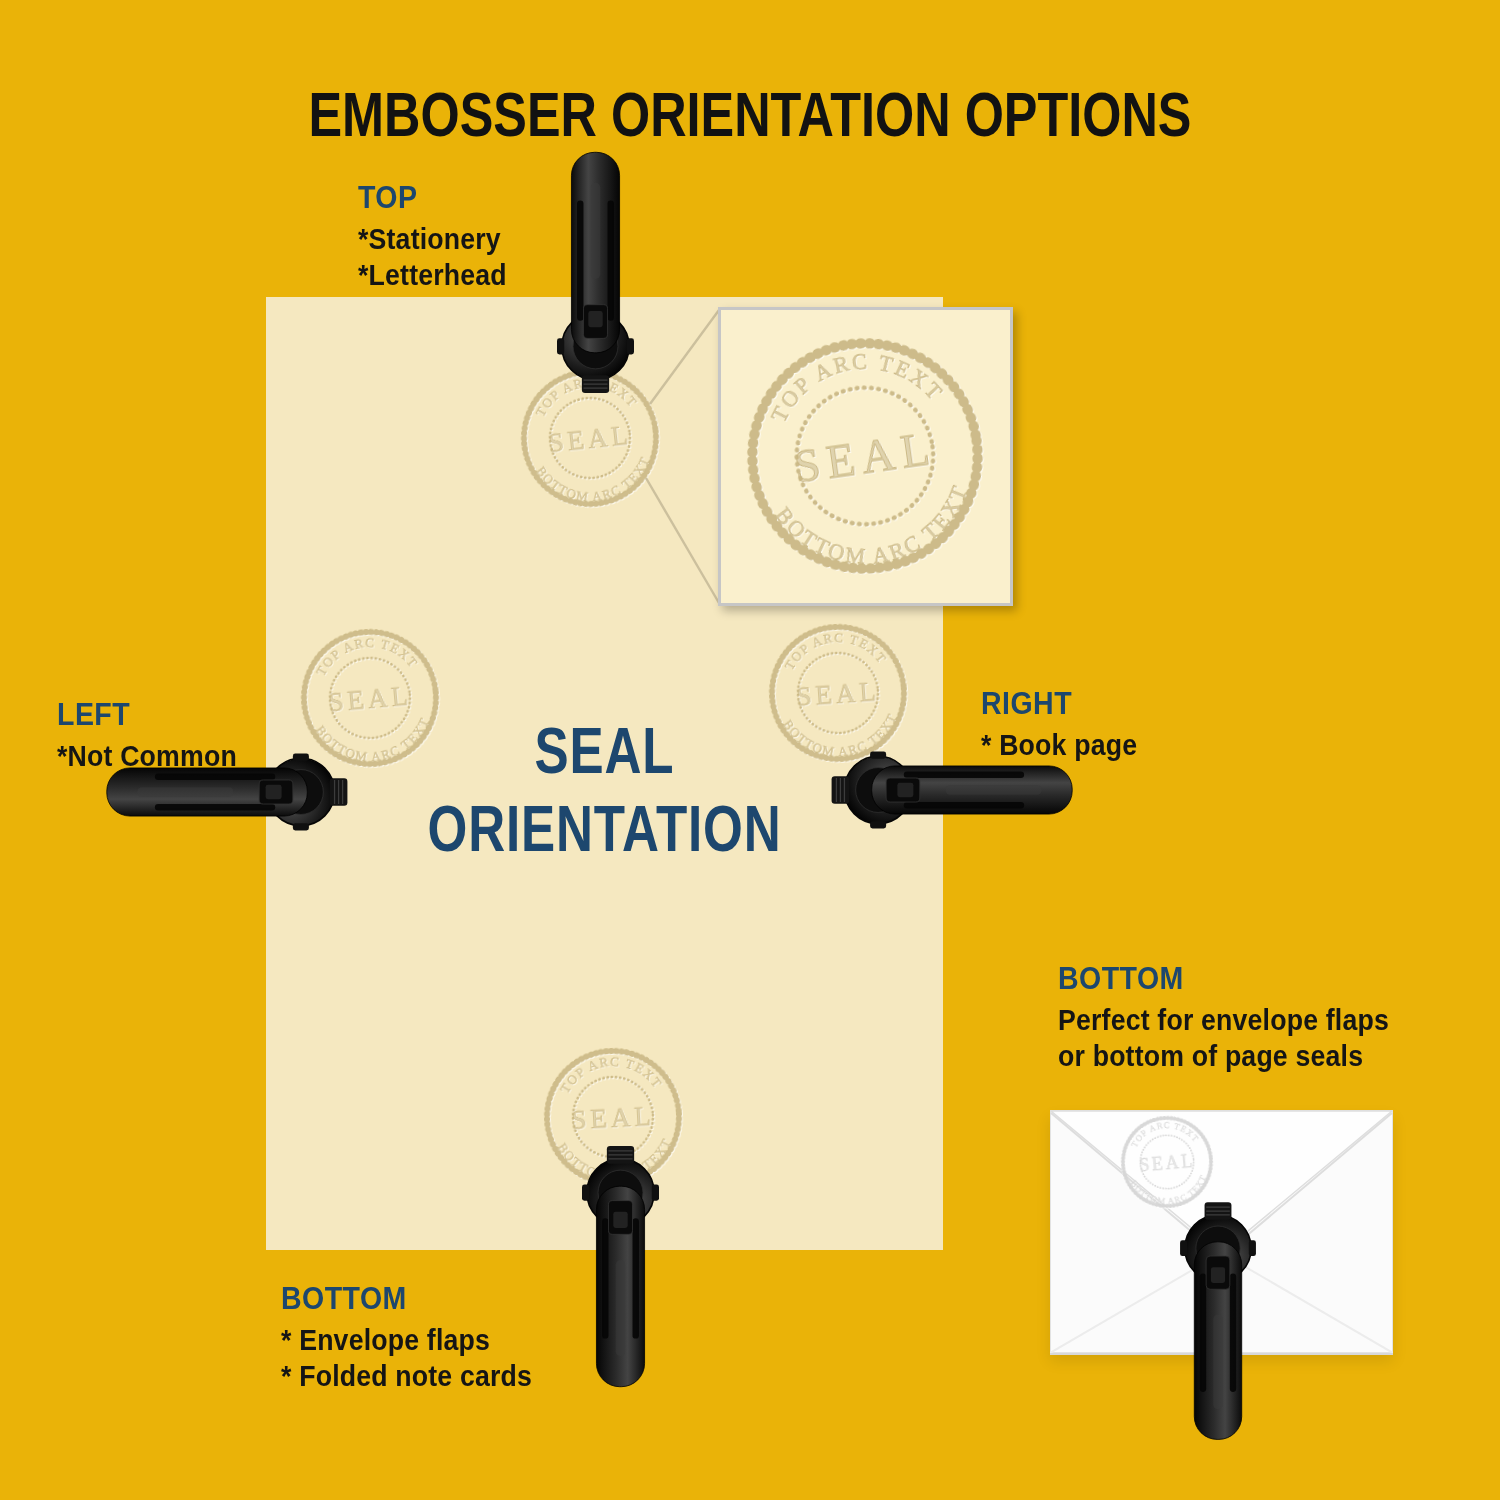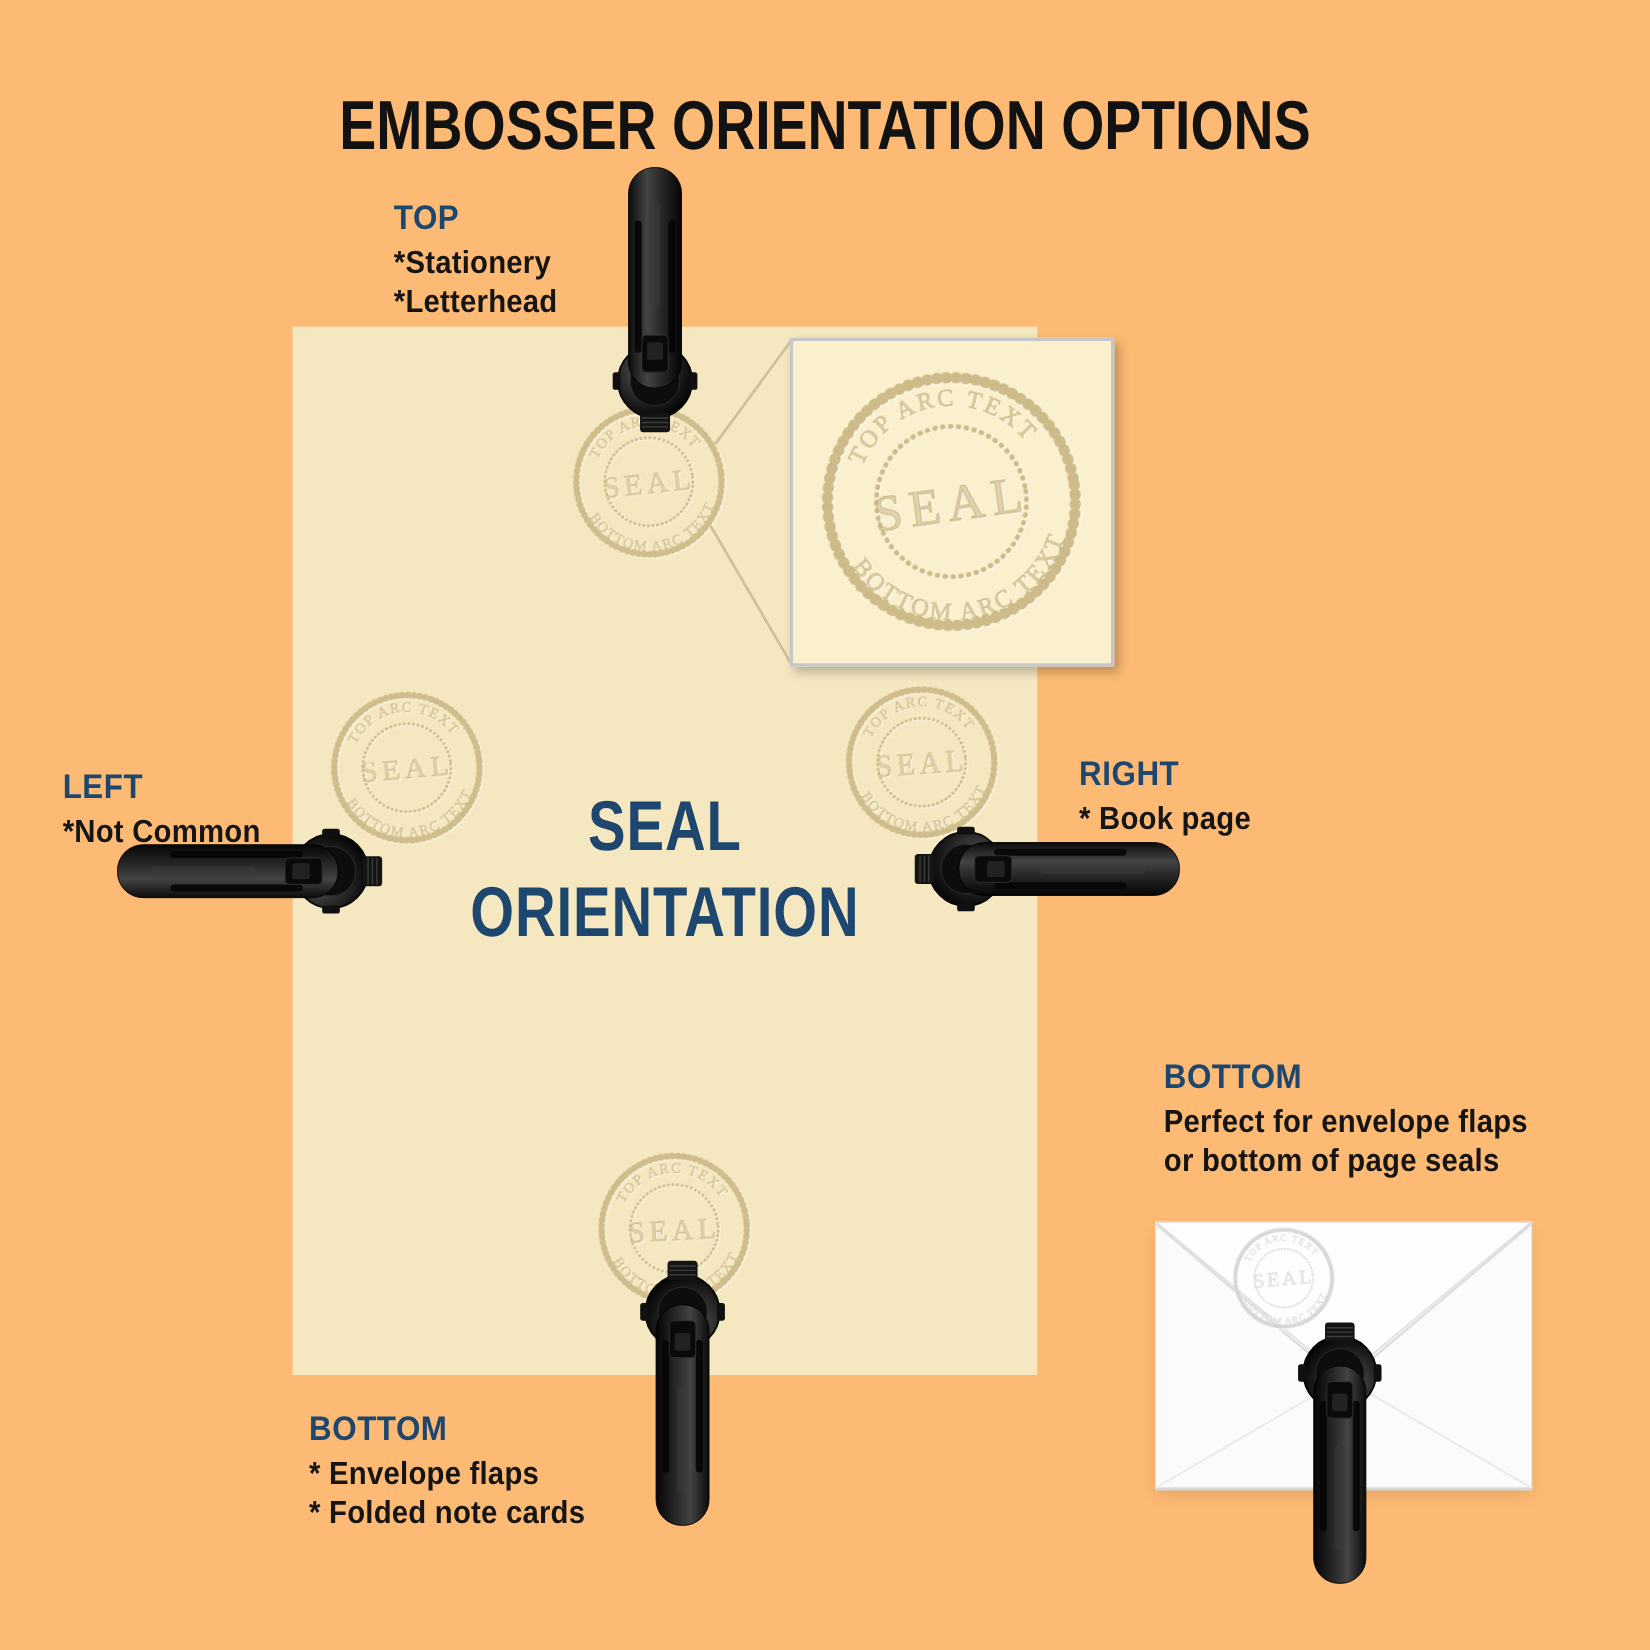--- a/index.html
+++ b/index.html
@@ -1,18 +1,18 @@
 <!DOCTYPE html>
 <html style="--accent_navy: #1d476e; --paper_cream: #f5e8c0; --inset_cream: #faf0cd; --seal_tan: #c2ae77; --envelope_seal_gray: #d2d2d2; --embosser_black: #161616; --callout_line: #ccc09d;"><head>
 <meta charset="utf-8">
 <style>
   html,body { margin:0; padding:0; background:#ffffff; }
   .stage {
     position:relative; width:1500px; height:1500px; overflow:hidden;
-    background:#fdba74; font-family:"Liberation Sans", sans-serif;text-decoration:underline;
+    background:#eab308; font-family:"Liberation Sans", sans-serif;
   }
 
   
   .page-title {
     position:absolute; top:36px; left:0; width:100%;
     text-align:center; font-size:63px; font-weight:bold; color:#121212;
     white-space:nowrap; transform:scaleX(0.80); transform-origin:50% 0;
     letter-spacing:0px;
   }
 

